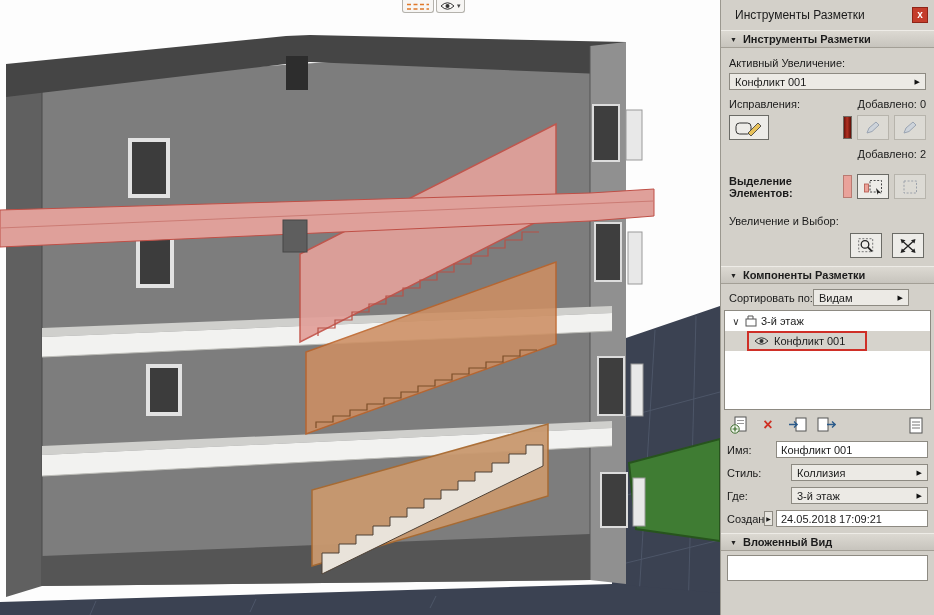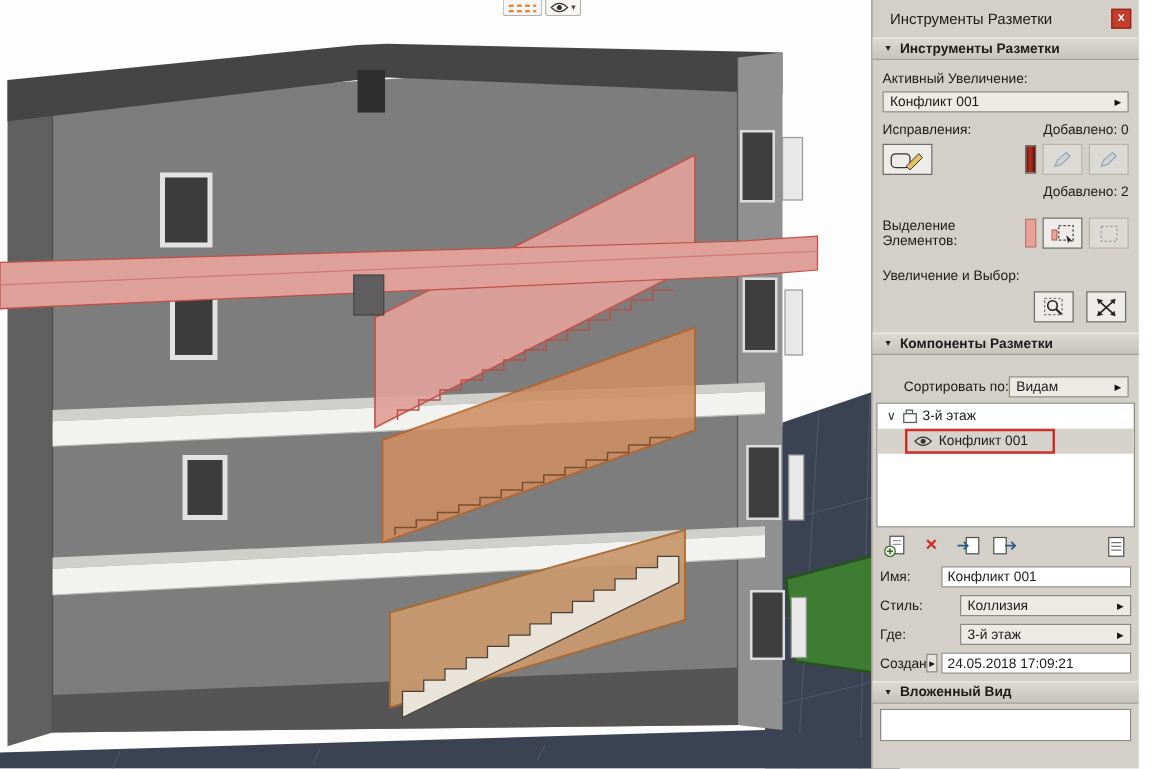--- a/index.html
+++ b/index.html
@@ -8,21 +8,21 @@
             font-size:11px; color:#1b1b1b; }
 
   
   .viewport { position:absolute; left:0; top:0; width:720px; height:615px; background:#fff; }
   .vp-toolbar { position:absolute; left:402px; top:0; height:13px; display:flex; gap:2px; }
   .vp-tb-box { background:#f7f6f4; border:1px solid #b4b2ac; border-top:none; height:13px;
                display:flex; align-items:center; padding:0 3px; gap:2px; border-radius:0 0 3px 3px;}
   .vp-caret { font-size:7px; color:#444; }
 
   
-  .panel { position:absolute; left:697px; top:0; width:214px; height:615px; background:#d3d0c9;
+  .panel { position:absolute; left:720px; top:0; width:214px; height:615px; background:#d3d0c9;
            border-left:1px solid #9b988f; }
   .titlebar { height:30px; display:flex; align-items:center; padding:0 6px 0 14px; }
   .titlebar .title { flex:1; font-size:12px; }
   .closebtn { width:16px; height:16px; background:#c43d2b; color:#fff; border:1px solid #8f2417;
               font-size:10px; line-height:12px; text-align:center; padding:0; font-weight:bold;
               font-family:"Liberation Sans", sans-serif; cursor:default; }
   .secbar { height:18px; background:linear-gradient(#dcd9d2,#c7c4bd); border-top:1px solid #eeece7;
             border-bottom:1px solid #a39f96; display:flex; align-items:center; gap:6px;
             padding:0 9px; font-weight:bold; }
   .tri { font-size:7px; color:#222; }
@@ -36,21 +36,21 @@
   .rightcol { text-align:right; }
   .ctrl-row { display:flex; align-items:center; gap:5px; margin-top:5px; }
   .sqbtn { width:32px; height:25px; background:#edece8; border:1px solid #6b6b66;
            display:flex; align-items:center; justify-content:center; }
   .sqbtn.disabled { background:#dcdad4; border:1px solid #b7b4ac; }
   .swatch { width:9px; height:23px; border:1px solid #6e6b64; }
   .swatch.red { background:linear-gradient(90deg,#6b120a,#b23122 45%,#5e0f07); }
   .swatch.pink { background:#e9a29a; border-color:#b97a71; }
   .zoom-row { display:flex; justify-content:flex-end; gap:10px; margin-top:6px; padding-right:2px; }
 
-  .sort-row { display:flex; align-items:center; justify-content:flex-end; padding:5px 8px 4px;margin-top:12px; }
+  .sort-row { display:flex; align-items:center; justify-content:flex-start; padding:5px 8px 4px; }
   .combo.small { width:96px;gap:14px; }
 
   .treebox { margin:0 3px; height:100px; background:#fff; border:1px solid #8d8a82; overflow:hidden; }
   .tree-row { height:20px; display:flex; align-items:center; gap:4px; padding-left:6px; }
   .tree-row.selected { background:#d6d3cc; padding-left:0; }
   .expander { font-size:10px; color:#333; width:10px; text-align:center; }
   .selbox { display:flex; align-items:center; gap:5px; border:2px solid #cf2f27; height:100%;
             margin-left:22px; padding:0 5px; min-width:120px; }
 
   .comp-icons { display:flex; align-items:center; gap:9px; padding:6px 8px 4px; }
@@ -222,21 +222,21 @@
             <span class="sqbtn disabled">
               <svg width="16" height="14">
                 <path d="M2 12 L4 7 L11 1 L14 4 L7 10.5 Z" fill="#cdd3da" stroke="#9aa4b2"></path>
               </svg>
             </span>
           </div>
         </div>
       </div>
 
       <div class="row-split">
-        <div style="width:72px;">Выделение Элементов:</div>
+        <div style="width:72px;font-weight:bold;">Выделение Элементов:</div>
         <div class="rightcol">
           <div>Добавлено: 2</div>
           <div class="ctrl-row" style="justify-content:flex-end; margin-top:14px;">
             <span class="swatch pink"></span>
             <span class="sqbtn">
               <svg width="19" height="16">
                 <rect x="0.5" y="5" width="4" height="8" fill="#eba49b" stroke="#b4554a" stroke-width="0.8"></rect>
                 <rect x="6" y="1.5" width="11.5" height="11.5" fill="none" stroke="#444" stroke-dasharray="2 1.6"></rect>
                 <polygon points="12,9 17.5,14.5 14.4,13.8 13.5,15.8" fill="#222"></polygon>
               </svg>

